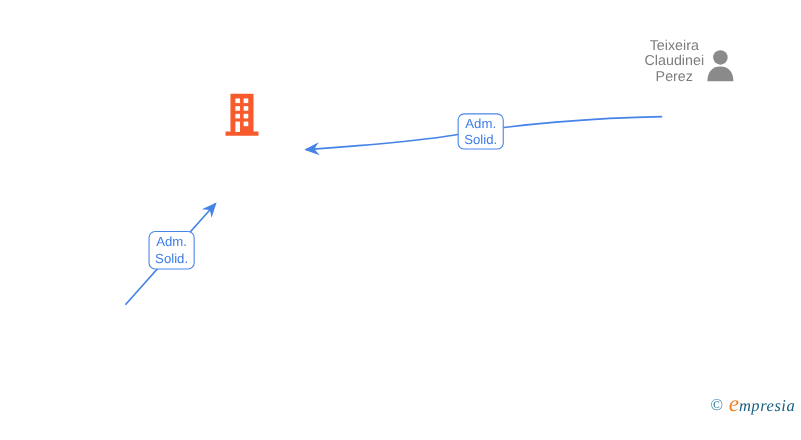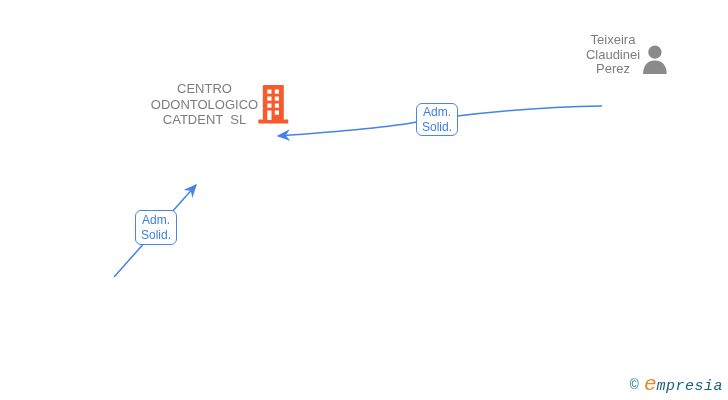--- a/index.html
+++ b/index.html
@@ -22,22 +22,22 @@
   .edge-label{
     position:absolute;z-index:3;width:42px;height:33px;
     background:#ffffff;border:1.5px solid #4a86e8;border-radius:6px;
     color:#3d7de8;font-size:12px;text-align:center;
     display:flex;flex-direction:column;justify-content:center;
     line-height:15px;box-sizing:border-box;
   }
   .edge-label-top{left:416px;top:103px;}
   .edge-label-bottom{left:135px;top:210px;height:35px;}
   #watermark{
-    position:absolute;right:5px;bottom:3px;z-index:4;
-    font-family:Liberation Mono, monospace;font-style:italic;
+    position:absolute;right:5px;bottom:20px;z-index:4;
+    font-family:Liberation Serif, serif;font-style:italic;
     white-space:nowrap;text-decoration:none;line-height:20px;
   }
   #watermark .copy{color:#2d7f9e;font-size:15px;font-style:normal;vertical-align:1px;}
   #watermark .brand-e{color:#f08424;font-size:21px;margin-left:5px;}
   #watermark .brand-rest{color:#1a607f;font-size:15px;letter-spacing:0.5px;}
 </style>
 </head>
 <body>
 
 <div id="canvas">
@@ -46,25 +46,20 @@
     <defs>
       <marker id="arrowhead" viewBox="0 0 10 10" refX="9" refY="5" markerWidth="9" markerHeight="9" orient="auto-start-reverse">
         <path d="M0,0.6 L10,5 L0,9.4 L3.2,5 Z" fill="#4583e6"></path>
       </marker>
     </defs>
     <path d="M602,106 C540,107 468,113 417,122 C385,128 320,133 278,136" fill="none" stroke="#4583e6" stroke-width="1.5" marker-end="url(#arrowhead)"></path>
     <path d="M114,277 L196,185" fill="none" stroke="#4583e6" stroke-width="1.5" marker-end="url(#arrowhead)"></path>
   </svg>
 
   <div class="node node-company">
-    <div class="node-label">
-      <div>CENTRO</div>
-      <div>ODONTOLOGICO</div>
-      <div>CATDENT  SL</div>
-    </div>
     <div class="icon">
       <svg width="31" height="39" viewBox="0 0 31 39">
         <g fill="#f75b2d">
           <rect x="5" y="0" width="21" height="35" rx="1"></rect>
           <rect x="0.5" y="34.5" width="30" height="4" rx="0.5"></rect>
         </g>
         <g fill="#ffffff">
           <rect x="9.5" y="4.5" width="4.2" height="4.2"></rect>
           <rect x="17" y="4.5" width="4.2" height="4.2"></rect>
           <rect x="9.5" y="11.5" width="4.2" height="4.2"></rect>

